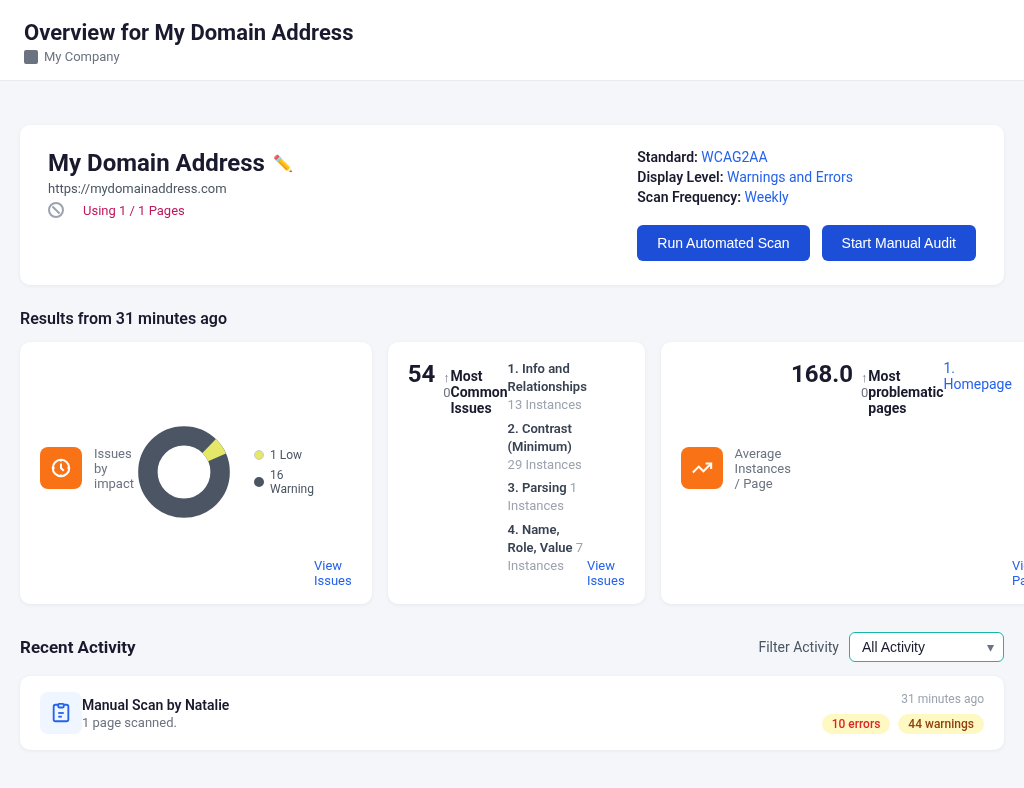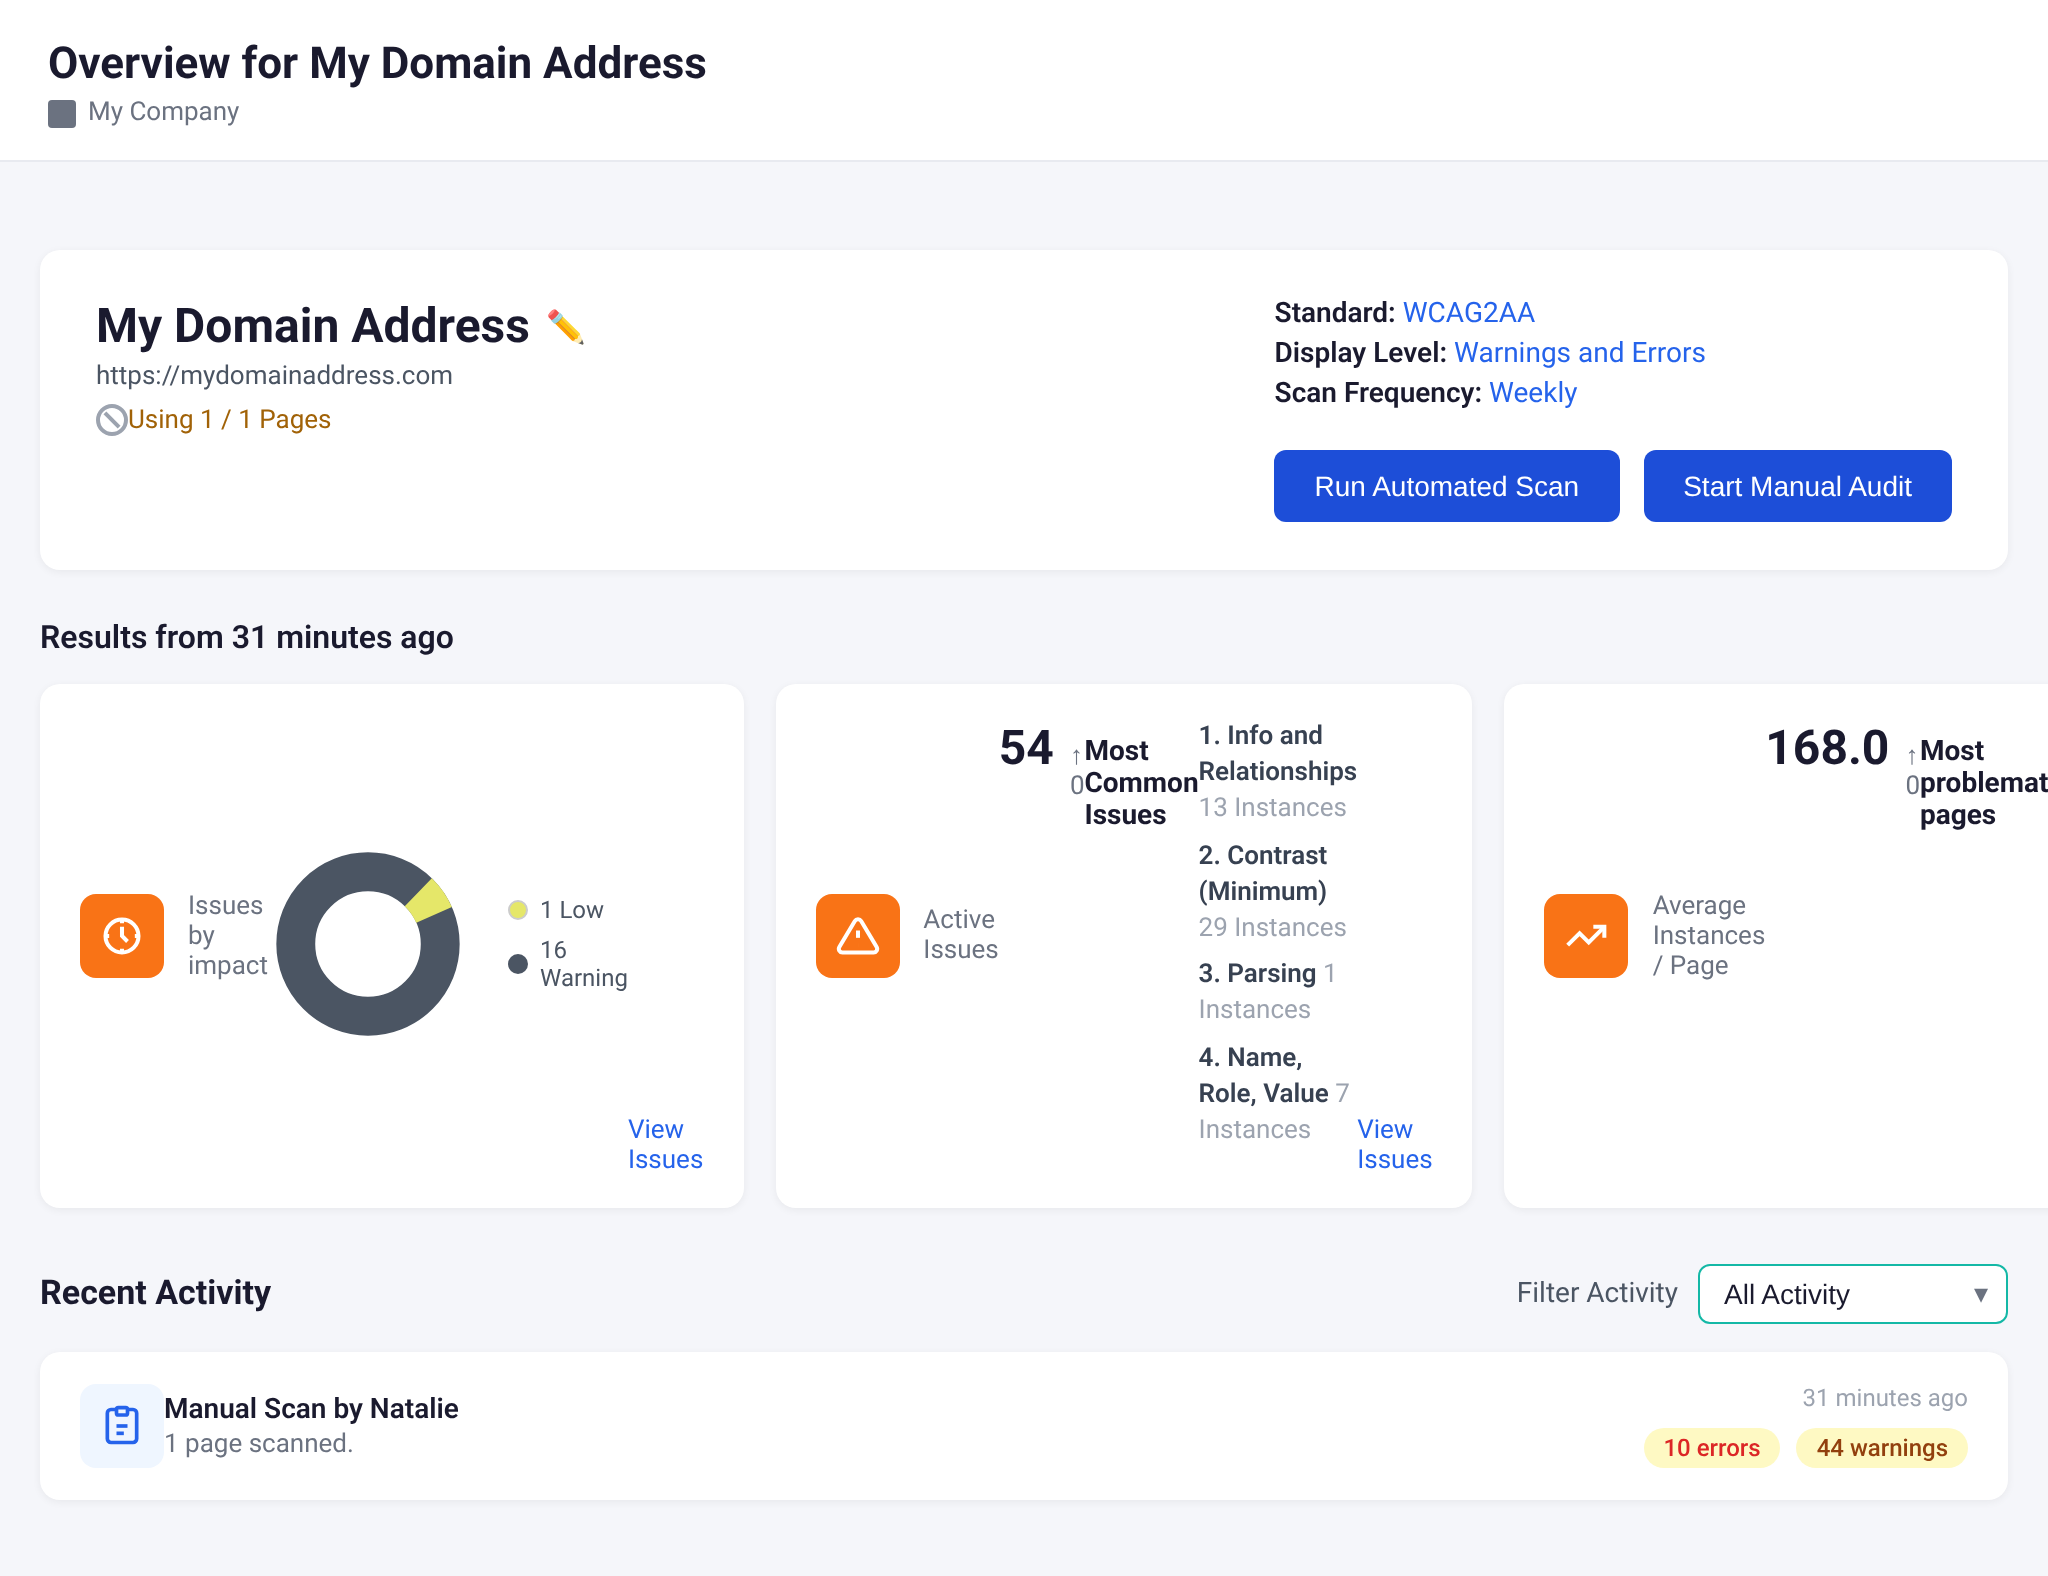--- a/index.html
+++ b/index.html
@@ -72,22 +72,22 @@
       font-size: 16px;
     }
     .domain-url {
       color: #4b5563;
       font-size: 13px;
       margin-bottom: 6px;
     }
     .pages-row {
       display: flex;
       align-items: center;
-      gap: 0;
-      color: #a16207;
+      gap: 19px;
+      color: #be185d;
       font-size: 13px;
     }
     .no-icon {
       width: 16px;
       height: 16px;
       border: 2px solid #9ca3af;
       border-radius: 50%;
       position: relative;
       display: inline-block;
       flex-shrink: 0;
@@ -464,30 +464,20 @@
           <div class="legend-item">
             <span class="legend-dot" style="background:#4b5563;"></span>
             <span>16 Warning</span>
           </div>
         </div>
       </div>
       <a class="view-link">View Issues</a>
     </div>
 
     <div class="stat-card">
-      <div class="card-header-row">
-        <div class="card-icon">
-          <svg width="22" height="22" viewBox="0 0 24 24" fill="none" stroke="white" stroke-width="2.2">
-            <path d="M10.29 3.86L1.82 18a2 2 0 001.71 3h16.94a2 2 0 001.71-3L13.71 3.86a2 2 0 00-3.42 0z"></path>
-            <line x1="12" y1="9" x2="12" y2="13"></line>
-            <line x1="12" y1="17" x2="12.01" y2="17"></line>
-          </svg>
-        </div>
-        <span class="card-label">Active Issues</span>
-      </div>
       <div class="card-value-row">
         <span class="card-big-num">54</span>
         <span class="card-delta">↑ 0</span>
       </div>
       <div class="card-section-title">Most Common Issues</div>
       <ul class="issue-list">
         <li><span class="issue-bold">1. Info and Relationships</span> <span class="issue-count">13 Instances</span></li>
         <li><span class="issue-bold">2. Contrast (Minimum)</span> <span class="issue-count">29 Instances</span></li>
         <li><span class="issue-bold">3. Parsing</span> <span class="issue-count">1 Instances</span></li>
         <li><span class="issue-bold">4. Name, Role, Value</span> <span class="issue-count">7 Instances</span></li>

